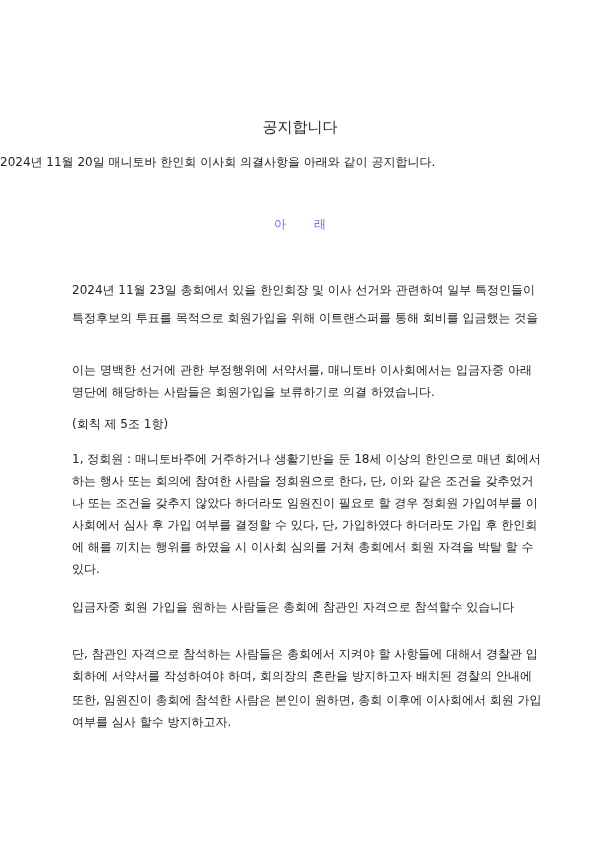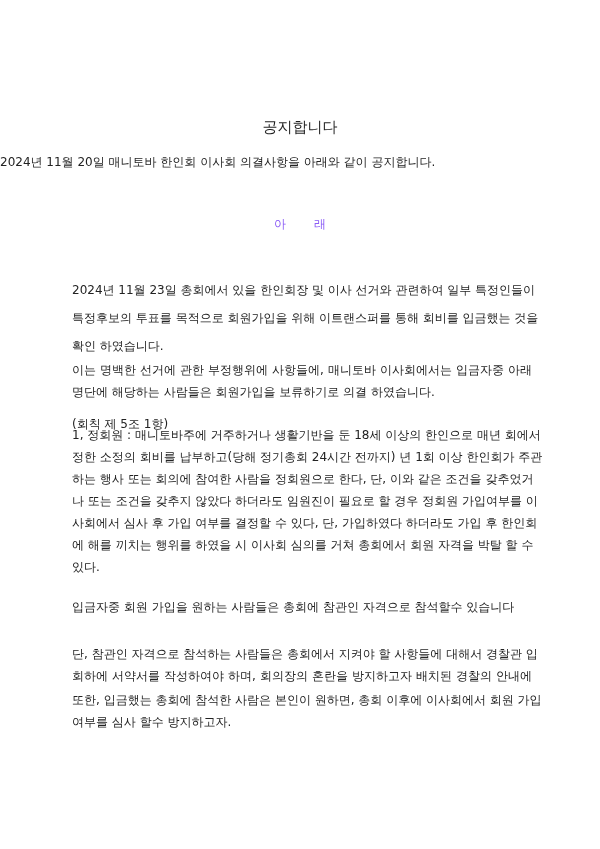--- a/index.html
+++ b/index.html
@@ -36,48 +36,46 @@
 <div class="page">
   <div class="title">공지합니다</div>
   <div class="subtitle">2024년 11월 20일 매니토바 한인회 이사회 의결사항을 아래와 같이 공지합니다.</div>
   <div class="below">
     <span>아</span><span class="gap"></span><span>래</span>
   </div>
 
   <div class="para" style="top:276px; line-height:28px;">
     <span class="ln">2024년 11월 23일 총회에서 있을 한인회장 및 이사 선거와 관련하여 일부 특정인들이</span>
     <span class="ln">특정후보의 투표를 목적으로 회원가입을 위해 이트랜스퍼를 통해 회비를 입금했는 것을</span>
-    <span class="ln last">확인 하였습니다.</span>
   </div>
 
   <div class="para" style="top:359px; line-height:22px;">
-    <span class="ln">이는 명백한 선거에 관한 부정행위에 사항들에, 매니토바 이사회에서는 입금자중 아래</span>
+    <span class="ln">이는 명백한 선거에 관한 부정행위에 서약서를, 매니토바 이사회에서는 입금자중 아래</span>
     <span class="ln last">명단에 해당하는 사람들은 회원가입을 보류하기로 의결 하였습니다.</span>
   </div>
 
   <div class="para" style="top:413px; line-height:22px;">
     <span class="ln last">(회칙 제 5조 1항)</span>
   </div>
 
-  <div class="para" style="top:424px; line-height:22px;">
+  <div class="para" style="top:448px; line-height:22px;">
     <span class="ln">1, 정회원 : 매니토바주에 거주하거나 생활기반을 둔 18세 이상의 한인으로 매년 회에서</span>
-    <span class="ln">정한 소정의 회비를 납부하고(당해 정기총회 24시간 전까지) 년 1회 이상 한인회가 주관</span>
     <span class="ln">하는 행사 또는 회의에 참여한 사람을 정회원으로 한다, 단, 이와 같은 조건을 갖추었거</span>
     <span class="ln">나 또는 조건을 갖추지 않았다 하더라도 임원진이 필요로 할 경우 정회원 가입여부를 이</span>
     <span class="ln">사회에서 심사 후 가입 여부를 결정할 수 있다, 단, 가입하였다 하더라도 가입 후 한인회</span>
     <span class="ln">에 해를 끼치는 행위를 하였을 시 이사회 심의를 거쳐 총회에서 회원 자격을 박탈 할 수</span>
     <span class="ln last">있다.</span>
   </div>
 
   <div class="para" style="top:596px; line-height:22px;">
     <span class="ln last">입금자중 회원 가입을 원하는 사람들은 총회에 참관인 자격으로 참석할수 있습니다</span>
   </div>
 
   <div class="para" style="top:625px; line-height:22px;margin-top:18px;">
     <span class="ln">단, 참관인 자격으로 참석하는 사람들은 총회에서 지켜야 할 사항들에 대해서 경찰관 입</span>
     <span class="ln">회하에 서약서를 작성하여야 하며, 회의장의 혼란을 방지하고자 배치된 경찰의 안내에</span>
   </div>
 
   <div class="para" style="top:689px; line-height:22px;">
-    <span class="ln">또한, 입금했는 총회에 참석한 사람은 본인이 원하면, 총회 이후에 이사회에서 회원 가입</span>
+    <span class="ln">또한, 임원진이 총회에 참석한 사람은 본인이 원하면, 총회 이후에 이사회에서 회원 가입</span>
     <span class="ln last">여부를 심사 할수 방지하고자.</span>
   </div>
 </div>
 
 </body></html>

